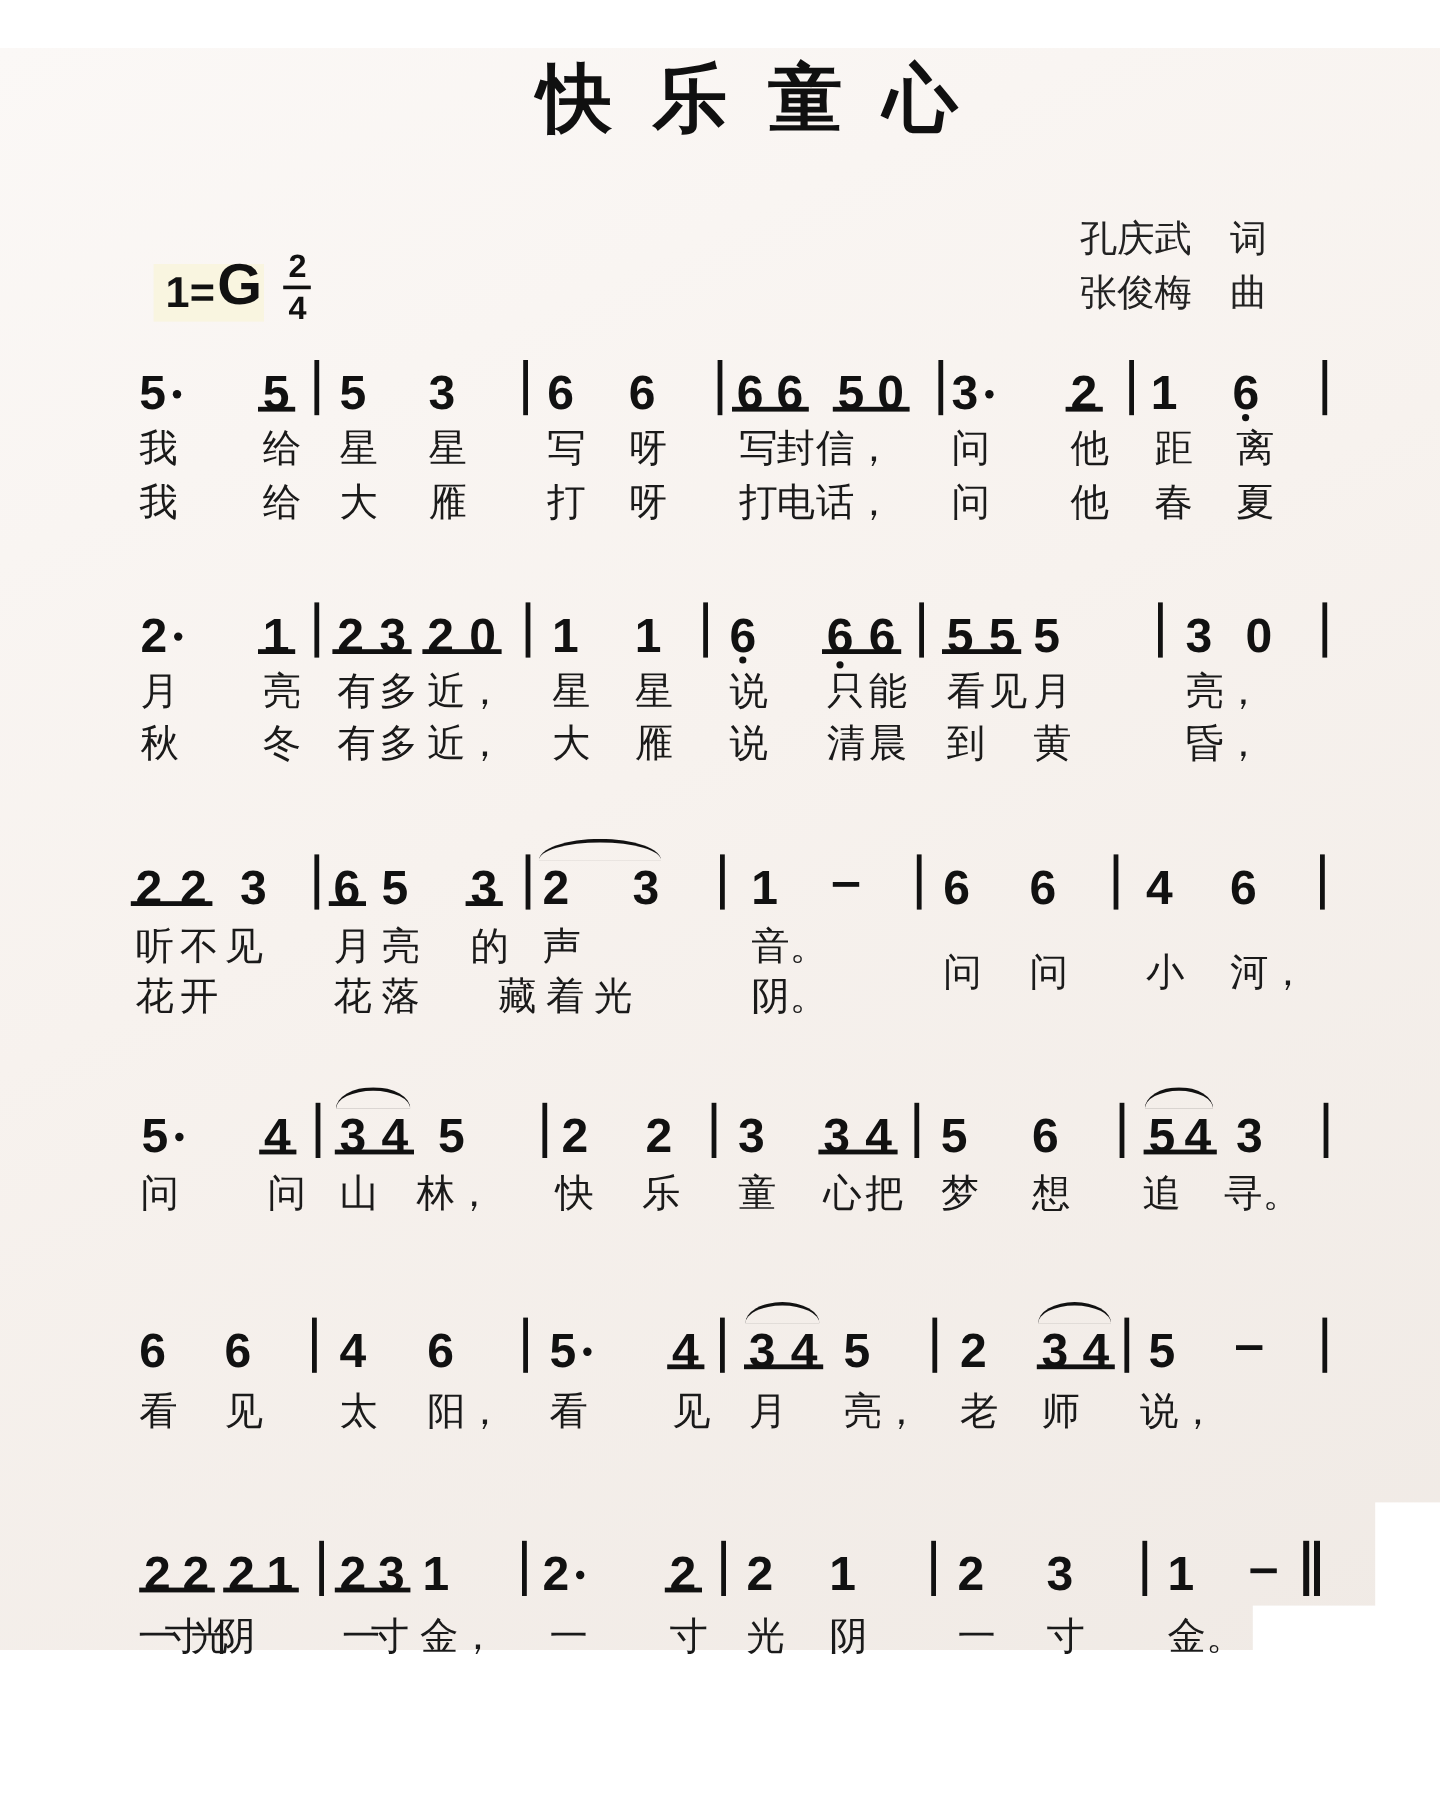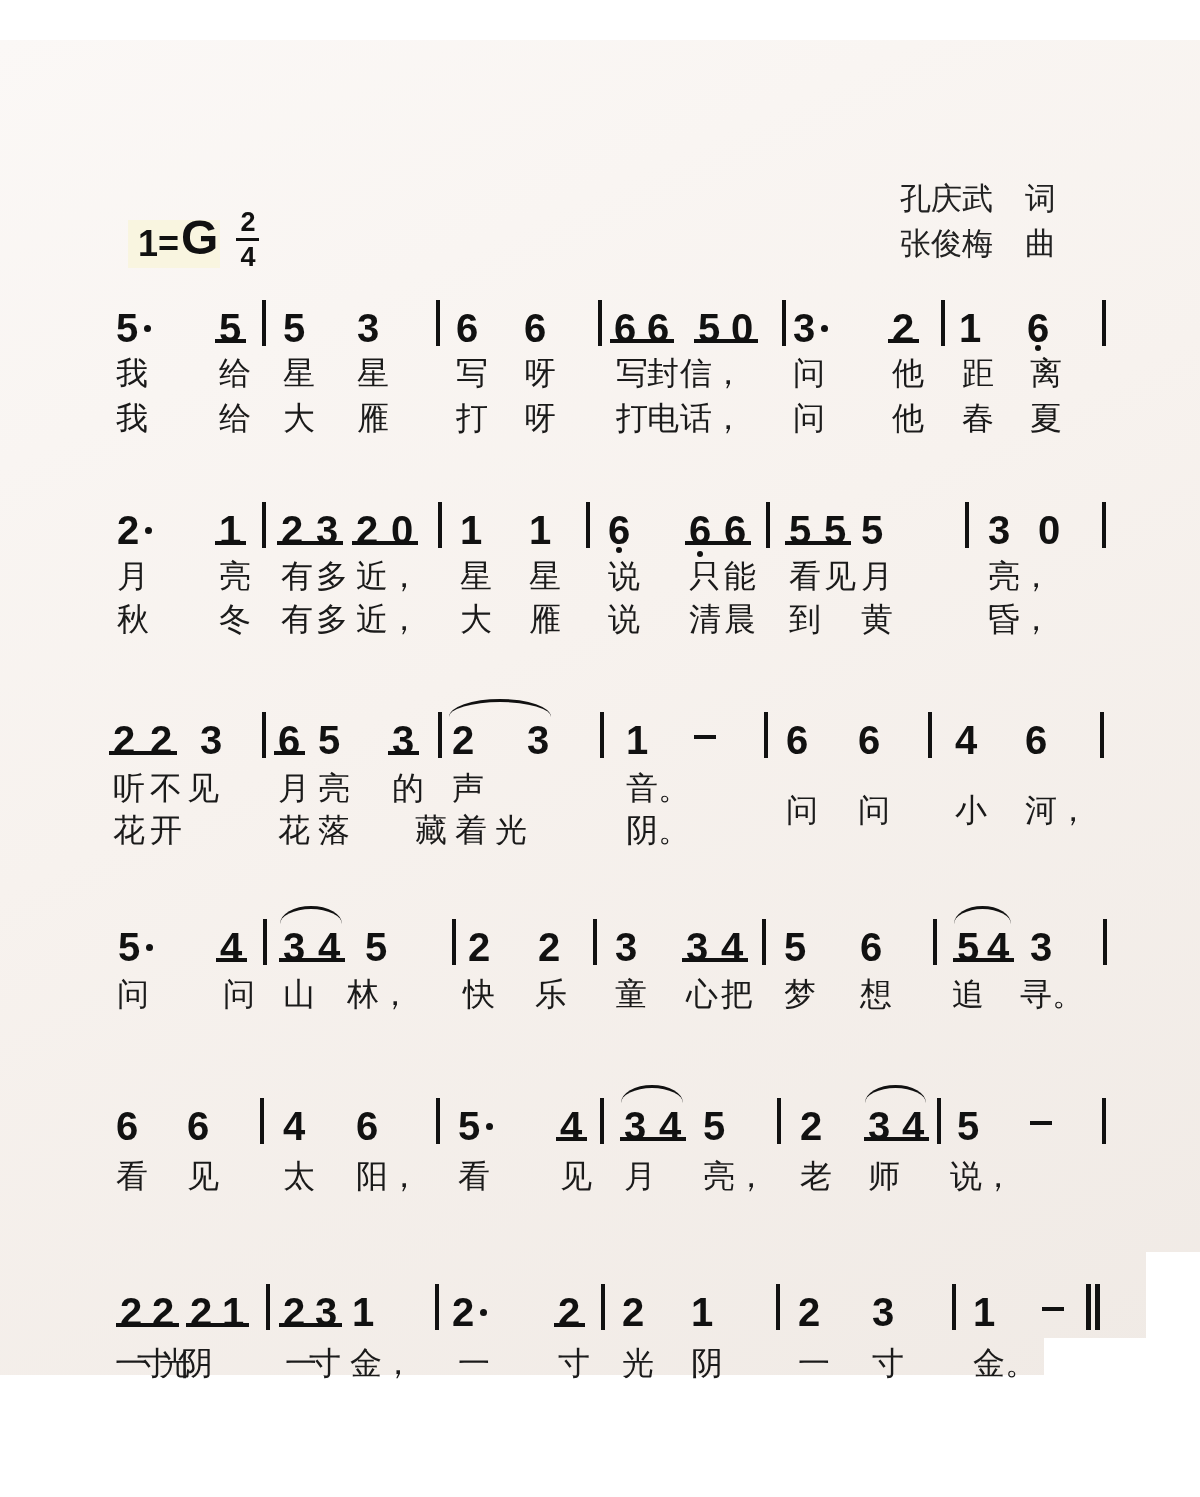--- a/index.html
+++ b/index.html
@@ -45,20 +45,21 @@
 </style>
 </head>
 <body>
 
 <div class="sheet">
   <div class="paper"></div>
   <div class="white-patch patch-a"></div>
   <div class="white-patch patch-b"></div>
   <div class="hl"></div>
 
+  <h1 class="title">快乐童心</h1>
 
   <div class="credit credit-1">
     <span class="name">孔庆武</span><span class="role">词</span>
   </div>
   <div class="credit credit-2">
     <span class="name">张俊梅</span><span class="role">曲</span>
   </div>
 
   <div class="keysig">
     <span class="key-base">1=</span>

